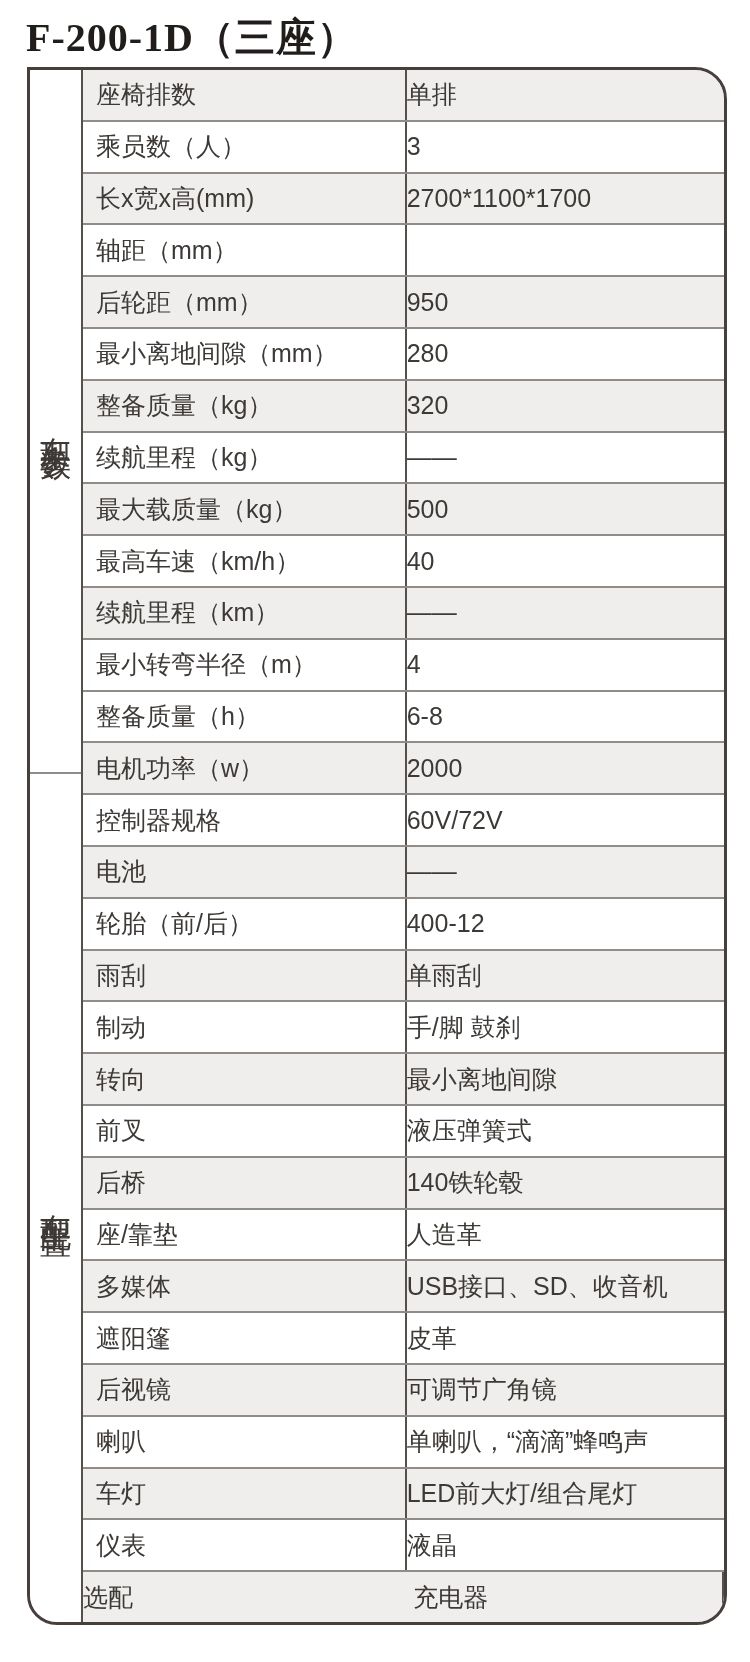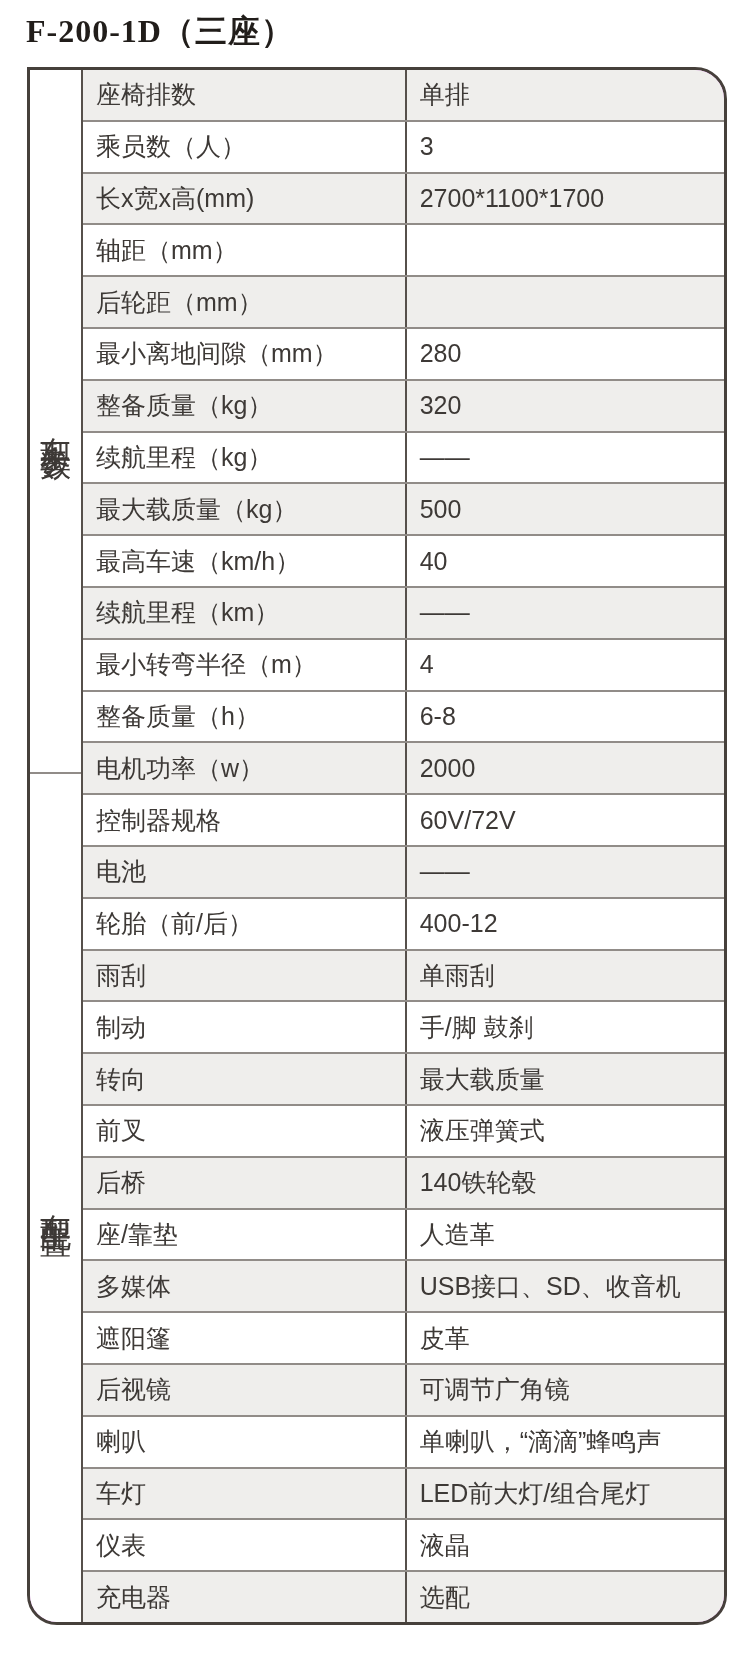--- a/index.html
+++ b/index.html
@@ -13,21 +13,21 @@
     position: relative;
     font-family: "Liberation Sans", sans-serif;
     color: #3d3936;
   }
   .model-title {
     position: absolute;
     left: 26px;
     top: 10px;
     font-family: "Liberation Serif", serif;
     font-weight: bold;
-    font-size: 32px;
+    font-size: 40px;
     letter-spacing: 1px;
     color: #211d1a;
     white-space: nowrap;
   }
   .spec-table {
     position: absolute;
     left: 27px;
     top: 67px;
     width: 700px;
     height: 1558px;
@@ -86,21 +86,20 @@
     white-space: nowrap;
     overflow: hidden;
   }
   .cell.key {
     width: 50.5%;
     padding-left: 13px;
     border-right: 2px solid #56504b;
   }
   .cell.val {
     flex: 1;
-    padding-left: 13px;
   }
 </style>
 </head>
 <body>
 
 <div class="model-title">F-200-1D（三座）</div>
 
 <div class="spec-table">
   <div class="sidebar" id="sidebar">
   <div class="side-section with-divider" style="flex-grow: 14;">
@@ -126,20 +125,21 @@
     <div class="cell key">长x宽x高(mm)</div>
     <div class="cell val">2700*1100*1700</div>
   </div>
 
   <div class="row">
     <div class="cell key">轴距（mm）</div>
   </div>
 
   <div class="row grey">
     <div class="cell key">后轮距（mm）</div>
+    <div class="cell val">950</div>
   </div>
 
   <div class="row">
     <div class="cell key">最小离地间隙（mm）</div>
     <div class="cell val">280</div>
   </div>
 
   <div class="row grey">
     <div class="cell key">整备质量（kg）</div>
     <div class="cell val">320</div>
@@ -201,21 +201,21 @@
     <div class="cell val">单雨刮</div>
   </div>
 
   <div class="row">
     <div class="cell key">制动</div>
     <div class="cell val">手/脚 鼓刹</div>
   </div>
 
   <div class="row grey">
     <div class="cell key">转向</div>
-    <div class="cell val">最大载质量</div>
+    <div class="cell val">最小离地间隙</div>
   </div>
 
   <div class="row">
     <div class="cell key">前叉</div>
     <div class="cell val">液压弹簧式</div>
   </div>
 
   <div class="row grey">
     <div class="cell key">后桥</div>
     <div class="cell val">140铁轮毂</div>
@@ -250,17 +250,17 @@
     <div class="cell key">车灯</div>
     <div class="cell val">LED前大灯/组合尾灯</div>
   </div>
 
   <div class="row">
     <div class="cell key">仪表</div>
     <div class="cell val">液晶</div>
   </div>
 
   <div class="row grey">
+    <div class="cell val">选配</div>
     <div class="cell key">充电器</div>
-    <div class="cell val">选配</div>
   </div>
 </div>
 </div>
 
 </body></html>

